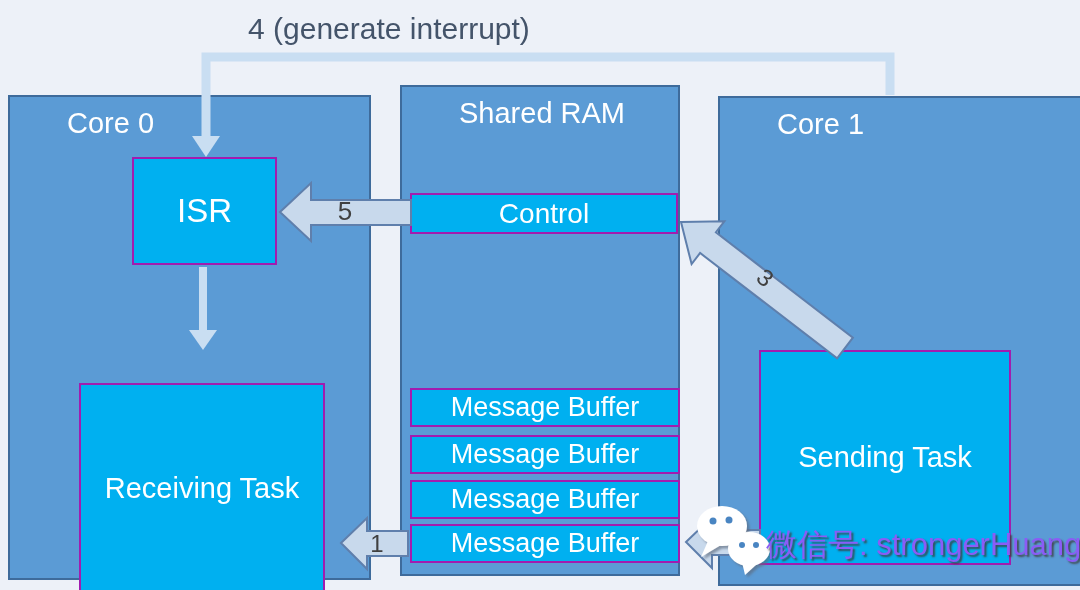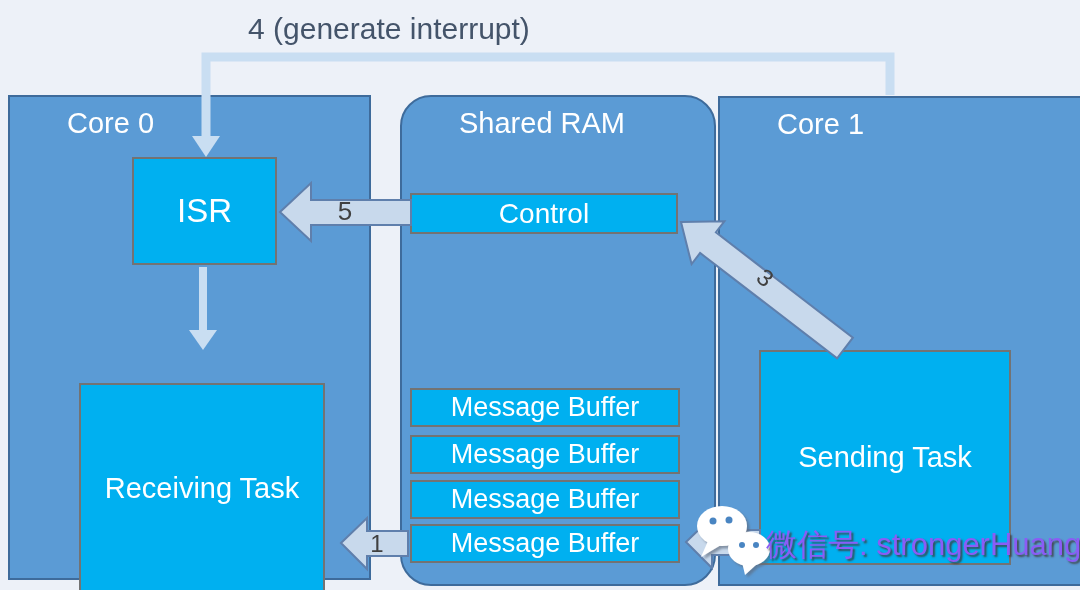--- a/index.html
+++ b/index.html
@@ -8,21 +8,21 @@
     background:#edf1f8;
     font-family:"Liberation Sans", sans-serif;
   }
   .panel{
     position:absolute;background:#5b9bd5;border:2px solid #3e6b9b;box-sizing:border-box;
   }
   .panel-title{
     position:absolute;left:16px;top:10px;color:#ffffff;font-size:29px;white-space:nowrap;margin-left:41px;
   }
   .cyanbox{
-    position:absolute;background:#00b0f0;border:2px solid #737373;box-sizing:border-box;
+    position:absolute;background:#00b0f0;border:2px solid #a21caf;box-sizing:border-box;
     display:flex;align-items:center;justify-content:center;
     color:#ffffff;white-space:nowrap;
   }
   #isr-box{left:132px;top:157px;width:145px;height:108px;font-size:33px;}
   #receiving-task-box{left:79px;top:351px;width:246px;height:210px;font-size:29px;margin-top:32px;}
   #control-box{left:410px;top:193px;width:268px;height:41px;font-size:28px;}
   .message-buffer{left:410px;width:270px;height:39px;font-size:27px;}
   #sending-task-box{left:759px;top:350px;width:252px;height:215px;font-size:29px;text-align:right;}
   #arrow-layer{position:absolute;left:0;top:0;width:1080px;height:590px;pointer-events:none;}
   .num-label{
@@ -42,21 +42,21 @@
 </style>
 </head>
 <body>
 
 <div id="stage">
 
   <div class="panel" id="core0-panel" style="left:8px;top:95px;width:363px;height:485px;">
     <div class="panel-title">Core 0</div>
   </div>
 
-  <div class="panel" id="sharedram-panel" style="left:400px;top:95px;width:316px;height:491px;border-radius:31px;">
+  <div class="panel" id="sharedram-panel" style="left:400px;top:85px;width:280px;height:491px;">
     <div class="panel-title">Shared RAM</div>
   </div>
 
   <div class="panel" id="core1-panel" style="left:718px;top:96px;width:436px;height:490px;text-decoration:underline;">
     <div class="panel-title">Core 1</div>
   </div>
 
   <div class="cyanbox" id="isr-box">ISR</div>
 
   <div class="cyanbox" id="receiving-task-box">Receiving Task</div>

